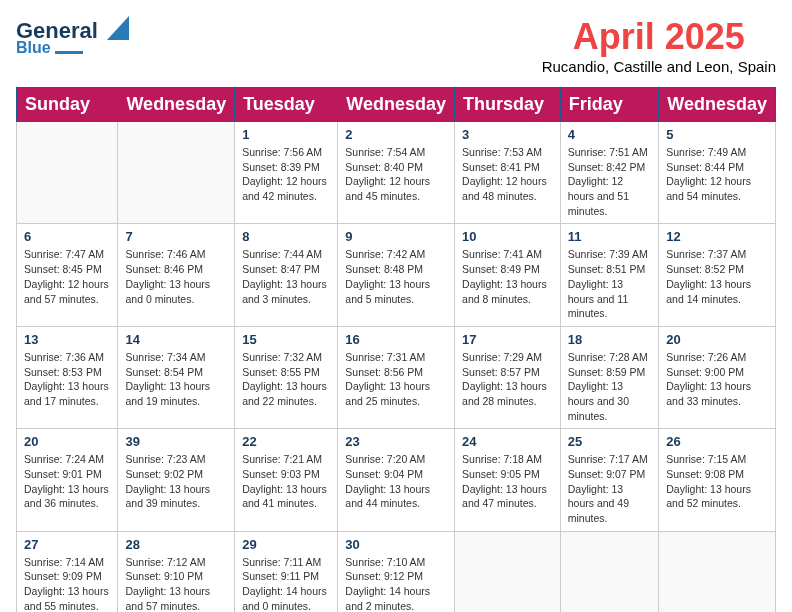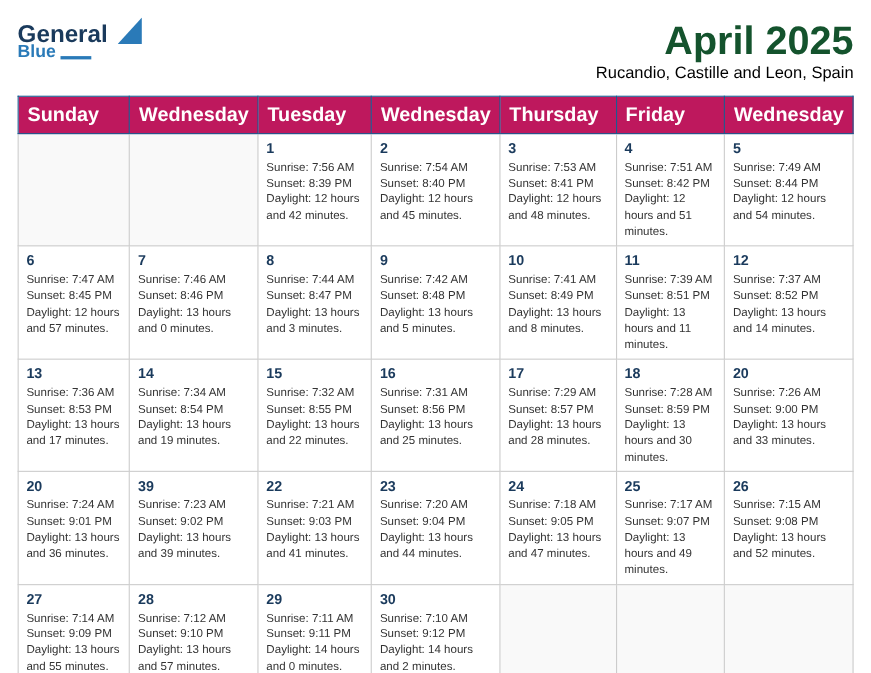--- a/index.html
+++ b/index.html
@@ -19,22 +19,23 @@
     .logo {
       display: flex;
       flex-direction: column;
       align-items: flex-start;
     }
     .title-block {
       text-align: right;
     }
     .title-block h1 {
       font-size: 36px;
-      color: #14532d;
+      color: #ef4444;
       font-weight: bold;
+      text-align: center;
     }
     .title-block h2 {
       font-size: 15px;
       color: #000000;
       font-weight: normal;
     }
     .calendar {
       width: 100%;
       border-collapse: collapse;
     }

